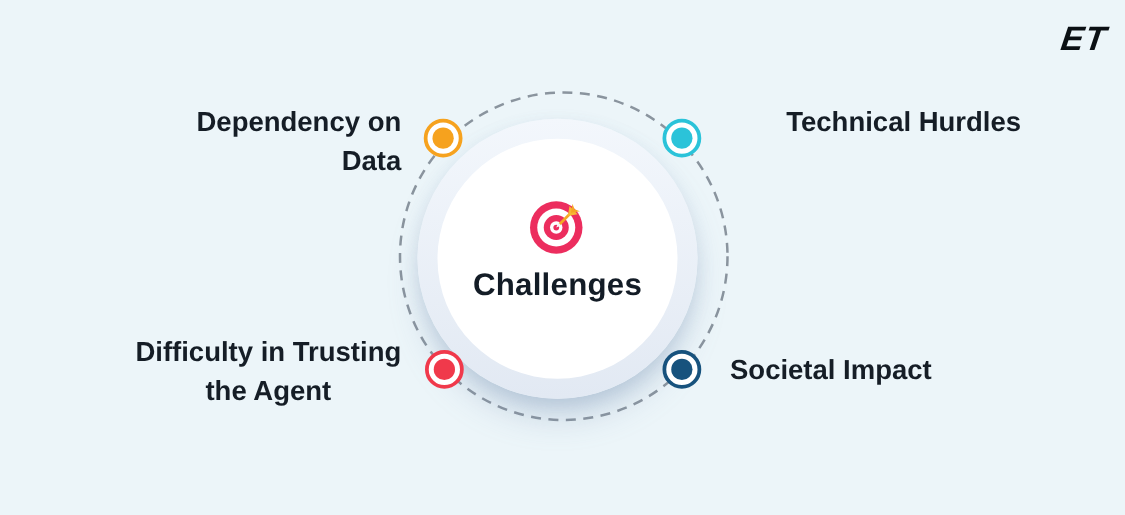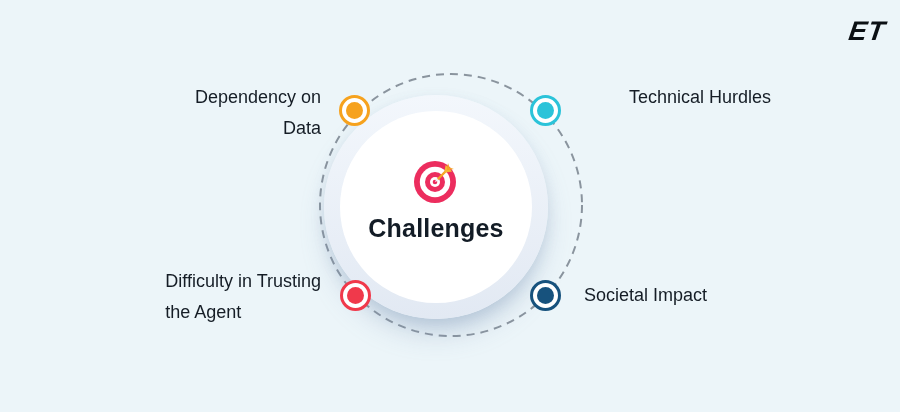--- a/index.html
+++ b/index.html
@@ -31,21 +31,21 @@
     position: absolute;
     left: 316px;
     top: 70px;
     width: 270px;
     height: 270px;
   }
 
   
   .center-disc {
     position: absolute;
-    left: 324px;
+    left: 334px;
     top: 95px;
     width: 224px;
     height: 224px;
     border-radius: 50%;
     background: linear-gradient(180deg, #F3F7FC 0%, #E2E9F3 100%);
     box-shadow: 0 18px 30px -8px rgba(124, 148, 181, 0.45),
                 0 5px 14px rgba(124, 148, 181, 0.18);
   }
   .center-disc-inner {
     position: absolute;
@@ -87,29 +87,29 @@
     background: #999;              
   }
   .node-tl { left: 339px; top: 95px; }
   .node-tr { left: 530px; top: 95px; }
   .node-bl { left: 340px; top: 280px; }
   .node-br { left: 530px; top: 280px; }
 
   
   .label {
     position: absolute;
-    font-size: 18px;
-    font-weight: 400;
+    font-size: 22px;
+    font-weight: 700;
     color: #151D26;
     line-height: 31px;
     white-space: pre-line;
   }
   .label-tl { right: 579px; top: 82px;  text-align: right; }
   .label-tr { left: 584px;  top: 82px; margin-left: 45px; }
-  .label-bl { right: 579px; top: 266px; text-align: left; }
+  .label-bl { right: 579px; top: 266px; text-align: center; }
   .label-br { left: 584px;  top: 280px; }
 </style>
 </head>
 <body>
 
 <div class="canvas" data-bind-style="background:canvas.background" style="background: rgb(236, 245, 249);">
 
   <div class="logo" data-bind="logo.text">ET</div>
 
   <svg class="dashed-ring" viewBox="0 0 270 270" aria-hidden="true">

